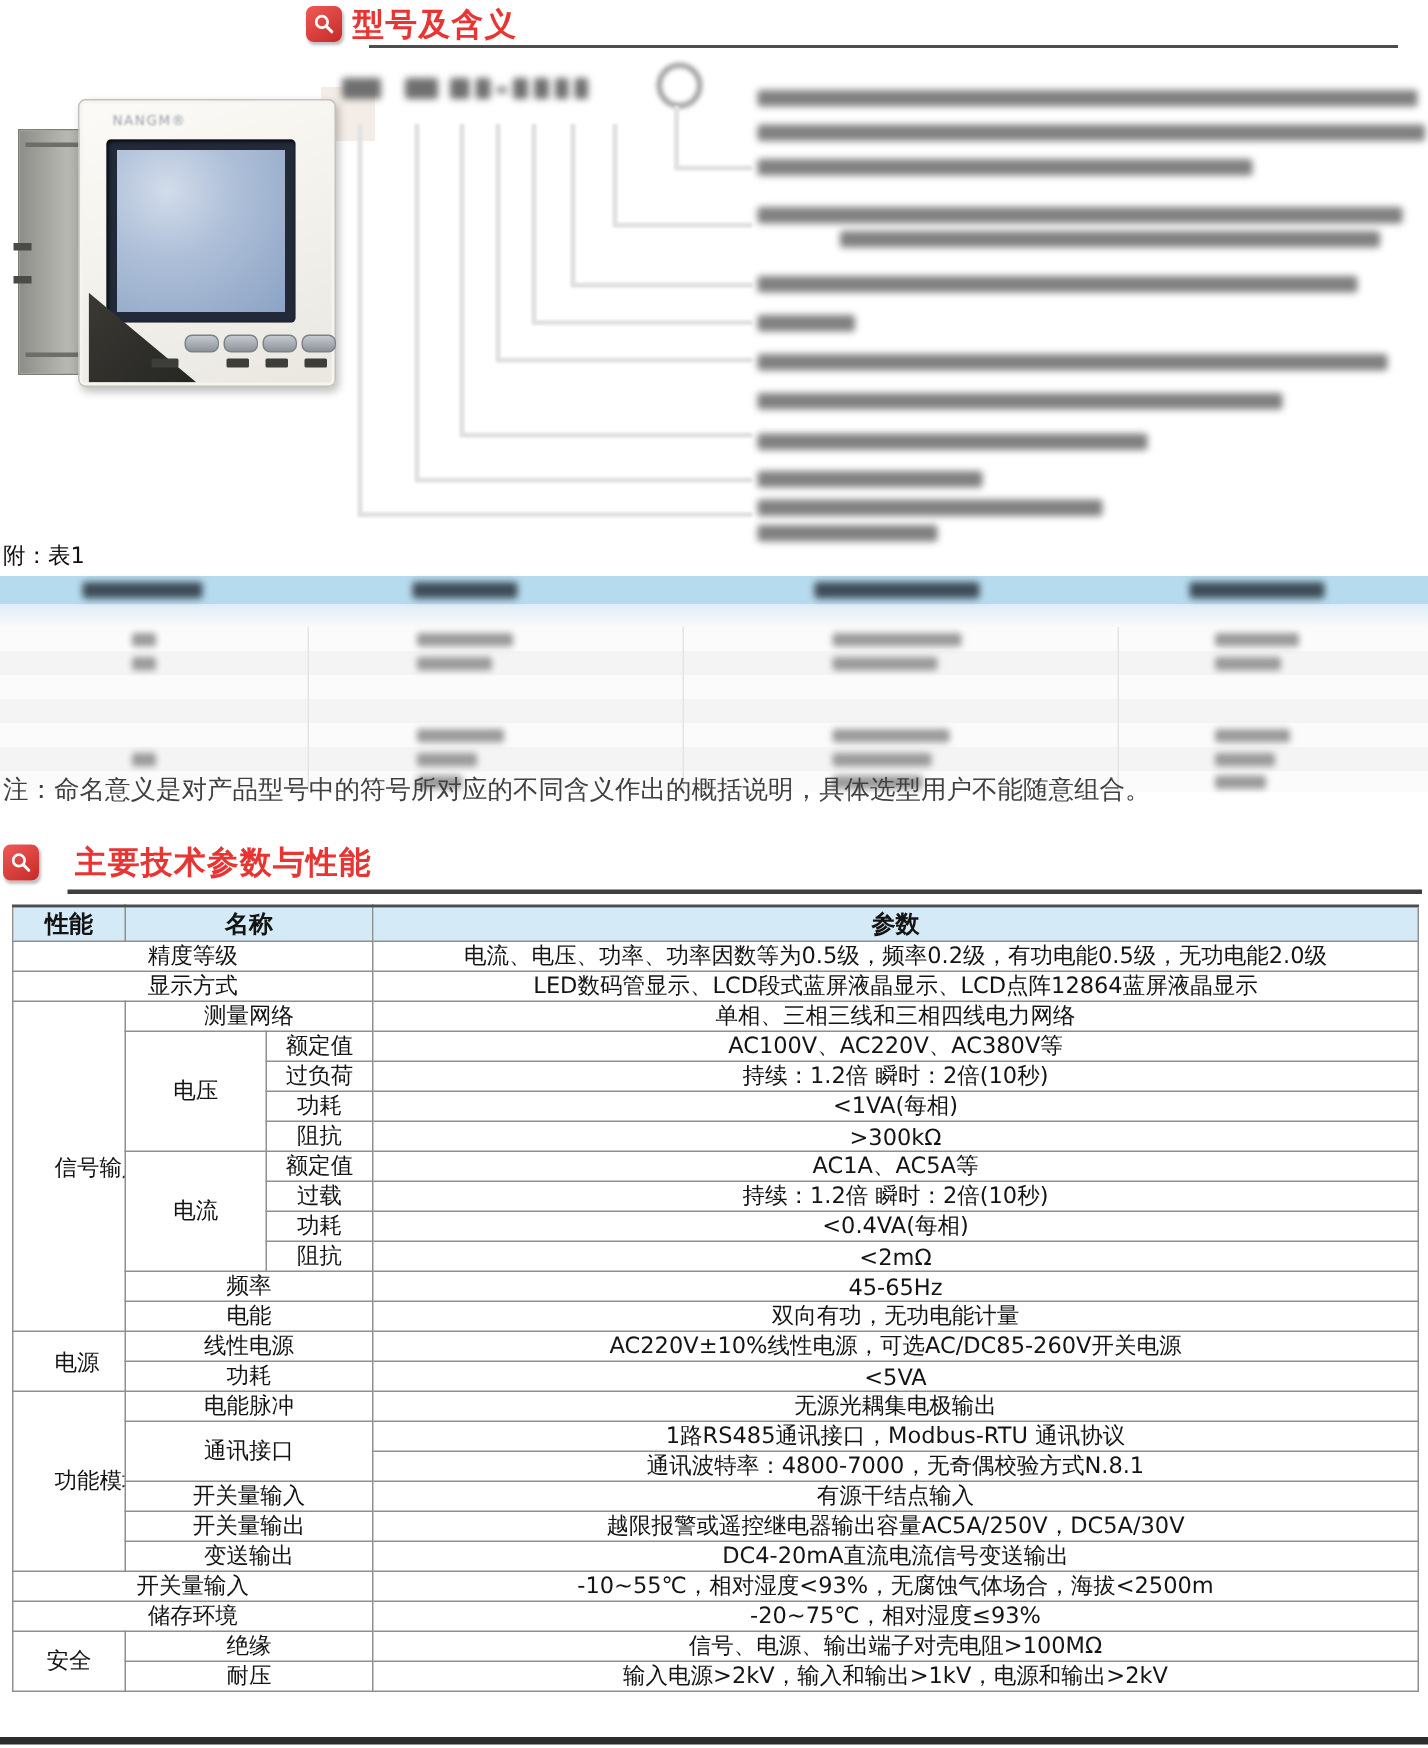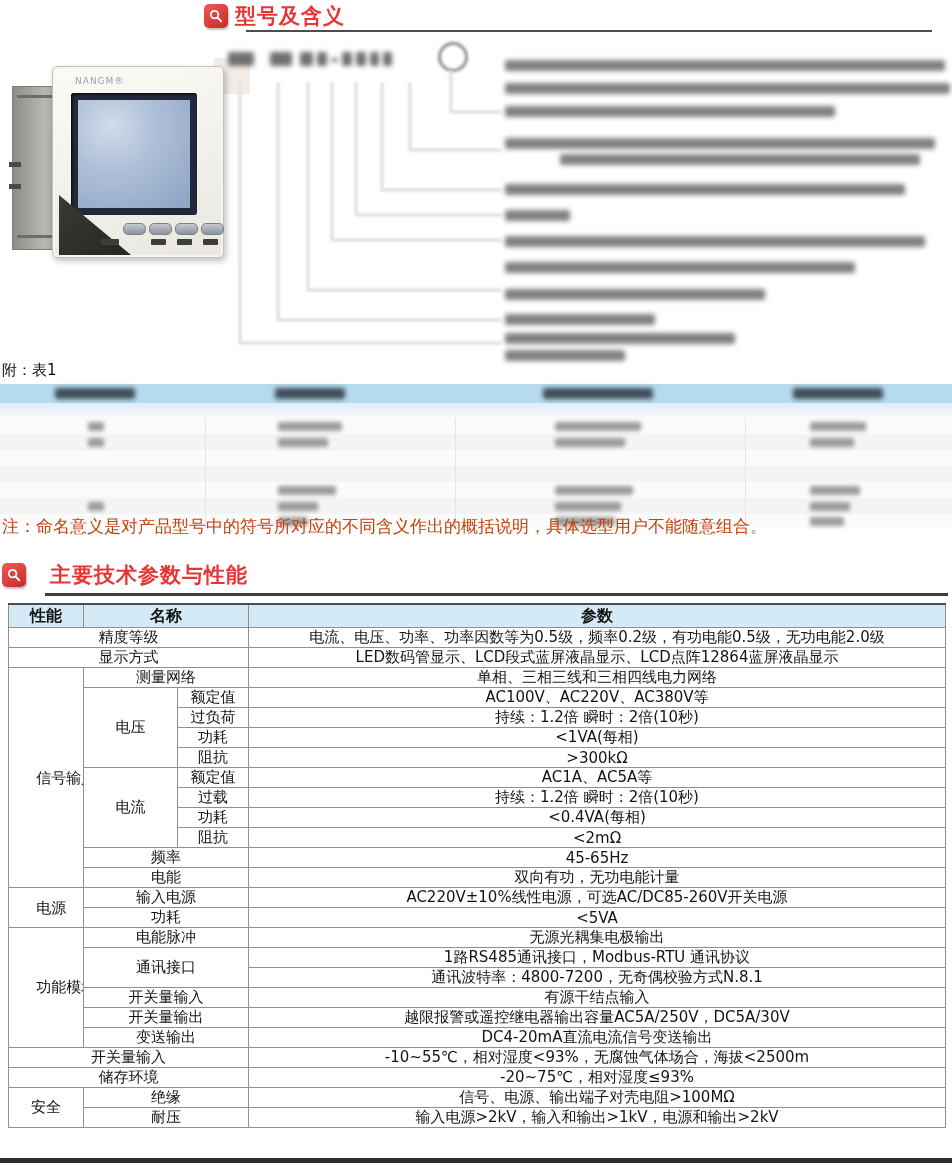--- a/index.html
+++ b/index.html
@@ -46,21 +46,21 @@
   .t1-hbar{position:absolute;top:4px;height:11px;background:#3d4c58;border-radius:2px;filter:blur(2.6px);}
   .t1-row{position:absolute;left:0;width:952px;height:16px;}
   .t1-row.odd{background:#f4f4f4;}
   .t1-row.even{background:#fbfbfb;}
   .t1-div{position:absolute;top:34px;width:1px;height:110px;background:#e4e4e4;}
   .t1-cbar{position:absolute;height:9px;background:#9b9b9b;border-radius:2px;filter:blur(2.2px);}
 
   .overlay{position:absolute;left:0;top:424px;width:952px;text-align:center;font-size:58px;font-weight:700;
     color:#141414;letter-spacing:1px;white-space:nowrap;}
 
-  .note{position:absolute;left:2px;top:515px;width:948px;font-size:17px;color:#c2410c;}
+  .note{position:absolute;left:2px;top:515px;width:948px;font-size:17px;color:#404040;}
 
   
   table.spec{position:absolute;left:8px;top:603px;width:937px;border-collapse:collapse;table-layout:fixed;
     font-size:15px;color:#141414;}
   table.spec th,table.spec td{border:1px solid #8f8f8f;text-align:center;vertical-align:middle;
     padding:0 2px;overflow:hidden;white-space:nowrap;}
   table.spec th{height:22px;background:#d4ebf7;font-size:16px;font-weight:600;}
   table.spec td{height:19px;font-weight:400;}
   table.spec{border-top:2px solid #4d4d4d;}
   .vtext{width:1.3em;margin:0 auto;word-break:break-all;line-height:var(--lh,2em);font-size:15px;}
@@ -270,40 +270,40 @@
       <td>45-65Hz</td>
     </tr>
     <tr>
       <td colspan="2">电能</td>
       <td>双向有功，无功电能计量</td>
     </tr>
     <tr>
       <td rowspan="2">
             <div class="vtext" style="--lh:20px;">电源</div>
           </td>
-      <td colspan="2">输入电源</td>
+      <td colspan="2">线性电源</td>
       <td>AC220V±10%线性电源，可选AC/DC85-260V开关电源</td>
     </tr>
     <tr>
       <td colspan="2">功耗</td>
       <td>&lt;5VA</td>
     </tr>
     <tr>
       <td rowspan="6">
             <div class="vtext" style="--lh:27px;">功能模块</div>
           </td>
       <td colspan="2">电能脉冲</td>
       <td>无源光耦集电极输出</td>
     </tr>
     <tr>
       <td colspan="2" rowspan="2">通讯接口</td>
       <td>1路RS485通讯接口，Modbus-RTU 通讯协议</td>
     </tr>
     <tr>
-      <td>通讯波特率：4800-7200，无奇偶校验方式N.8.1</td>
+      <td>通讯波特率：4800-7000，无奇偶校验方式N.8.1</td>
     </tr>
     <tr>
       <td colspan="2">开关量输入</td>
       <td>有源干结点输入</td>
     </tr>
     <tr>
       <td colspan="2">开关量输出</td>
       <td>越限报警或遥控继电器输出容量AC5A/250V，DC5A/30V</td>
     </tr>
     <tr>

